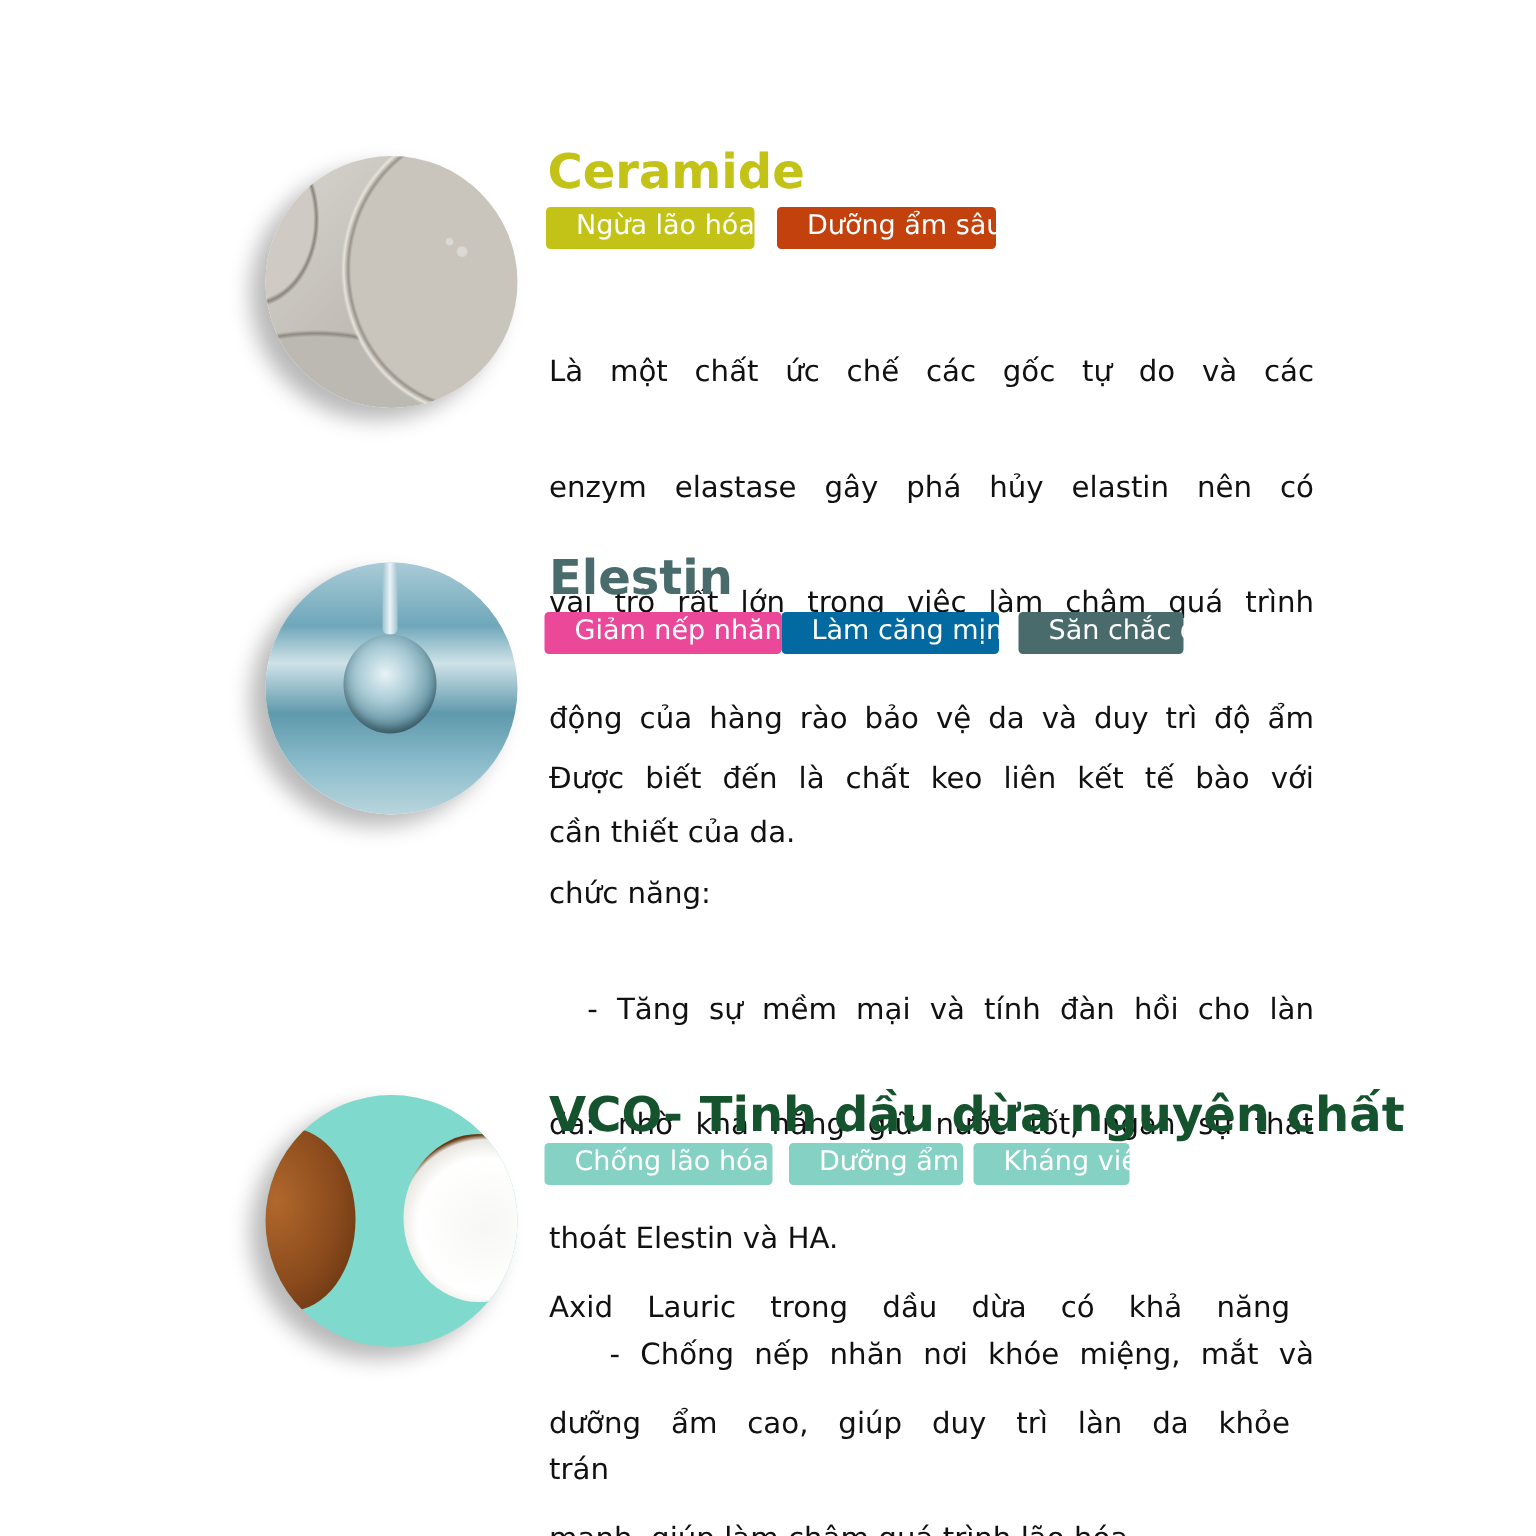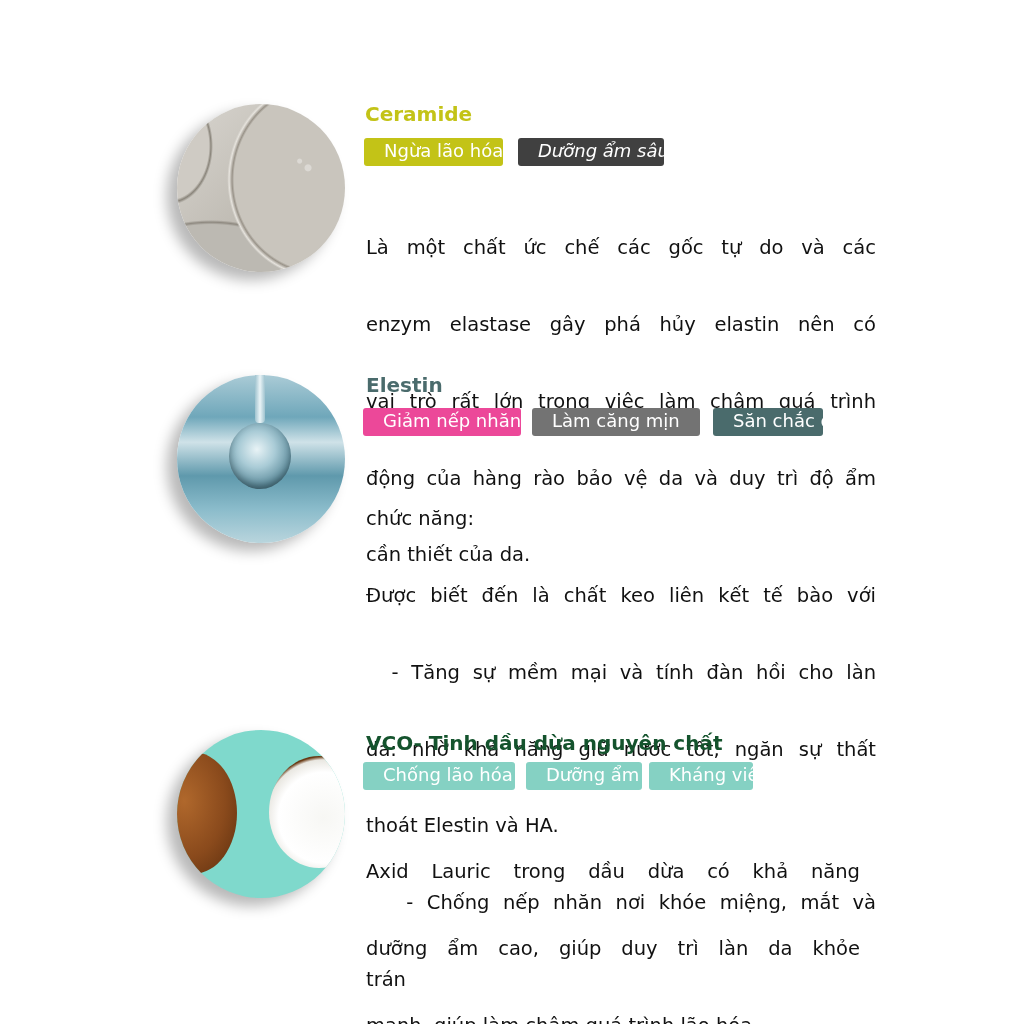--- a/index.html
+++ b/index.html
@@ -1,20 +1,20 @@
 <!DOCTYPE html>
 <html><head>
 <meta charset="utf-8">
 <style>
   html, body { margin:0; padding:0; }
   body { width:1024px; height:1024px; background:#ffffff; position:relative; overflow:hidden;
          font-family: "DejaVu Sans", sans-serif; color:#111; }
   .circle { position:absolute; border-radius:50%; overflow:hidden;
             box-shadow: -10px 8px 14px rgba(0,0,0,0.28); }
-  .title { position:absolute; font-weight:bold; font-size:20px; line-height:28px; white-space:nowrap; }
+  .title { position:absolute; font-weight:bold; font-size:32px; line-height:28px; white-space:nowrap; }
   .tags { position:absolute; display:flex; }
   .tag { color:#fff; font-size:18px; line-height:26px; height:28px; padding:0 20px; border-radius:3px; white-space:nowrap; box-sizing:border-box; }
   .para { position:absolute; font-size:19.5px; line-height:25.6px; text-align:justify; white-space:pre-wrap; }
   .para .line { display:block; text-align:justify; text-align-last:justify; }
   .para .line.last { text-align-last:left; }
 </style>
 </head>
 <body>
 
 <div>
@@ -23,21 +23,21 @@
                 radial-gradient(circle at 78% 38%, rgba(255,255,255,0.35) 0 3px, transparent 4px),
                 radial-gradient(circle at 73% 34%, rgba(255,255,255,0.35) 0 2px, transparent 3px),
                 radial-gradient(ellipse 58% 62% at 85% 45%, #c9c5bd 0 88%, #9a948a 90%, #e6e3dd 93%, transparent 95%),
                 radial-gradient(ellipse 70% 45% at 20% 110%, #bcb9b2 0 85%, #8f8a81 88%, transparent 91%),
                 radial-gradient(ellipse 30% 40% at -5% 25%, #cfcbc4 0 80%, #8a857b 84%, transparent 88%),
                 linear-gradient(135deg, #d8d5cf 0%, #bfbbb3 55%, #a8a49c 100%);">
   </div>
   <div class="title" style="left:365px; top:100px; color:#c3c317;">Ceramide</div>
   <div class="tags" style="left:364px; top:138px;">
     <span class="tag" style="background:#c3c317; width:139px;">Ngừa lão hóa</span>
-    <span class="tag" style="background:#404040; width:146px; margin-left:15px;font-style:italic;">Dưỡng ẩm sâu</span>
+    <span class="tag" style="background:#c2410c; width:146px; margin-left:15px;">Dưỡng ẩm sâu</span>
   </div>
   <div class="para" style="left:366px; top:184px; width:510px;">
     <span class="line">Là một chất ức chế các gốc tự do và các</span>
     <span class="line">enzym elastase gây phá hủy elastin nên có</span>
     <span class="line">vai trò rất lớn trong việc làm chậm quá trình</span>
     <span class="line">động của hàng rào bảo vệ da và duy trì độ ẩm</span>
     <span class="line last">cần thiết của da.</span>
   </div>
 </div>
 
@@ -46,26 +46,26 @@
               background: linear-gradient(180deg, #aacbd6 0%, #6fa7ba 25%, #cfe2e8 40%, #5f99ac 60%, #8bbccb 80%, #b9d5dd 100%);">
     <div style="position:absolute; left:78px; top:0; width:10px; height:48px;
                 background:linear-gradient(90deg,#9fc3cf,#eaf4f7,#9fc3cf); border-radius:0 0 4px 4px;"></div>
     <div style="position:absolute; left:52px; top:48px; width:62px; height:66px; border-radius:50%;
                 background: radial-gradient(circle at 45% 40%, #e8f3f6 0%, #a9cbd6 35%, #5d8c9c 70%, #2f5966 100%);
                 box-shadow: inset 0 -4px 6px rgba(0,0,0,0.3);"></div>
   </div>
   <div class="title" style="left:366px; top:371px; color:#4a6b6c;">Elestin</div>
   <div class="tags" style="left:363px; top:408px;">
     <span class="tag" style="background:#ec4899; width:158px;">Giảm nếp nhăn</span>
-    <span class="tag" style="background:#737373; width:168px; margin-left:11px;">Làm căng mịn</span>
+    <span class="tag" style="background:#0369a1; width:145px; ">Làm căng mịn</span>
     <span class="tag" style="background:#4a6b6c; width:110px; margin-left:13px;">Săn chắc da</span>
   </div>
   <div class="para" style="left:366px; top:455px; width:510px;">
+    <span class="line">Được biết đến là chất keo liên kết tế bào với</span>
     <span class="line last">chức năng:</span>
-    <span class="line">Được biết đến là chất keo liên kết tế bào với</span>
     <span class="line">  - Tăng sự mềm mại và tính đàn hồi cho làn</span>
     <span class="line">da: nhờ khả năng giữ nước tốt, ngăn sự thất</span>
     <span class="line last">thoát Elestin và HA.</span>
     <span class="line">   - Chống nếp nhăn nơi khóe miệng, mắt và</span>
     <span class="line last">trán</span>
     
     
   </div>
 </div>
 

